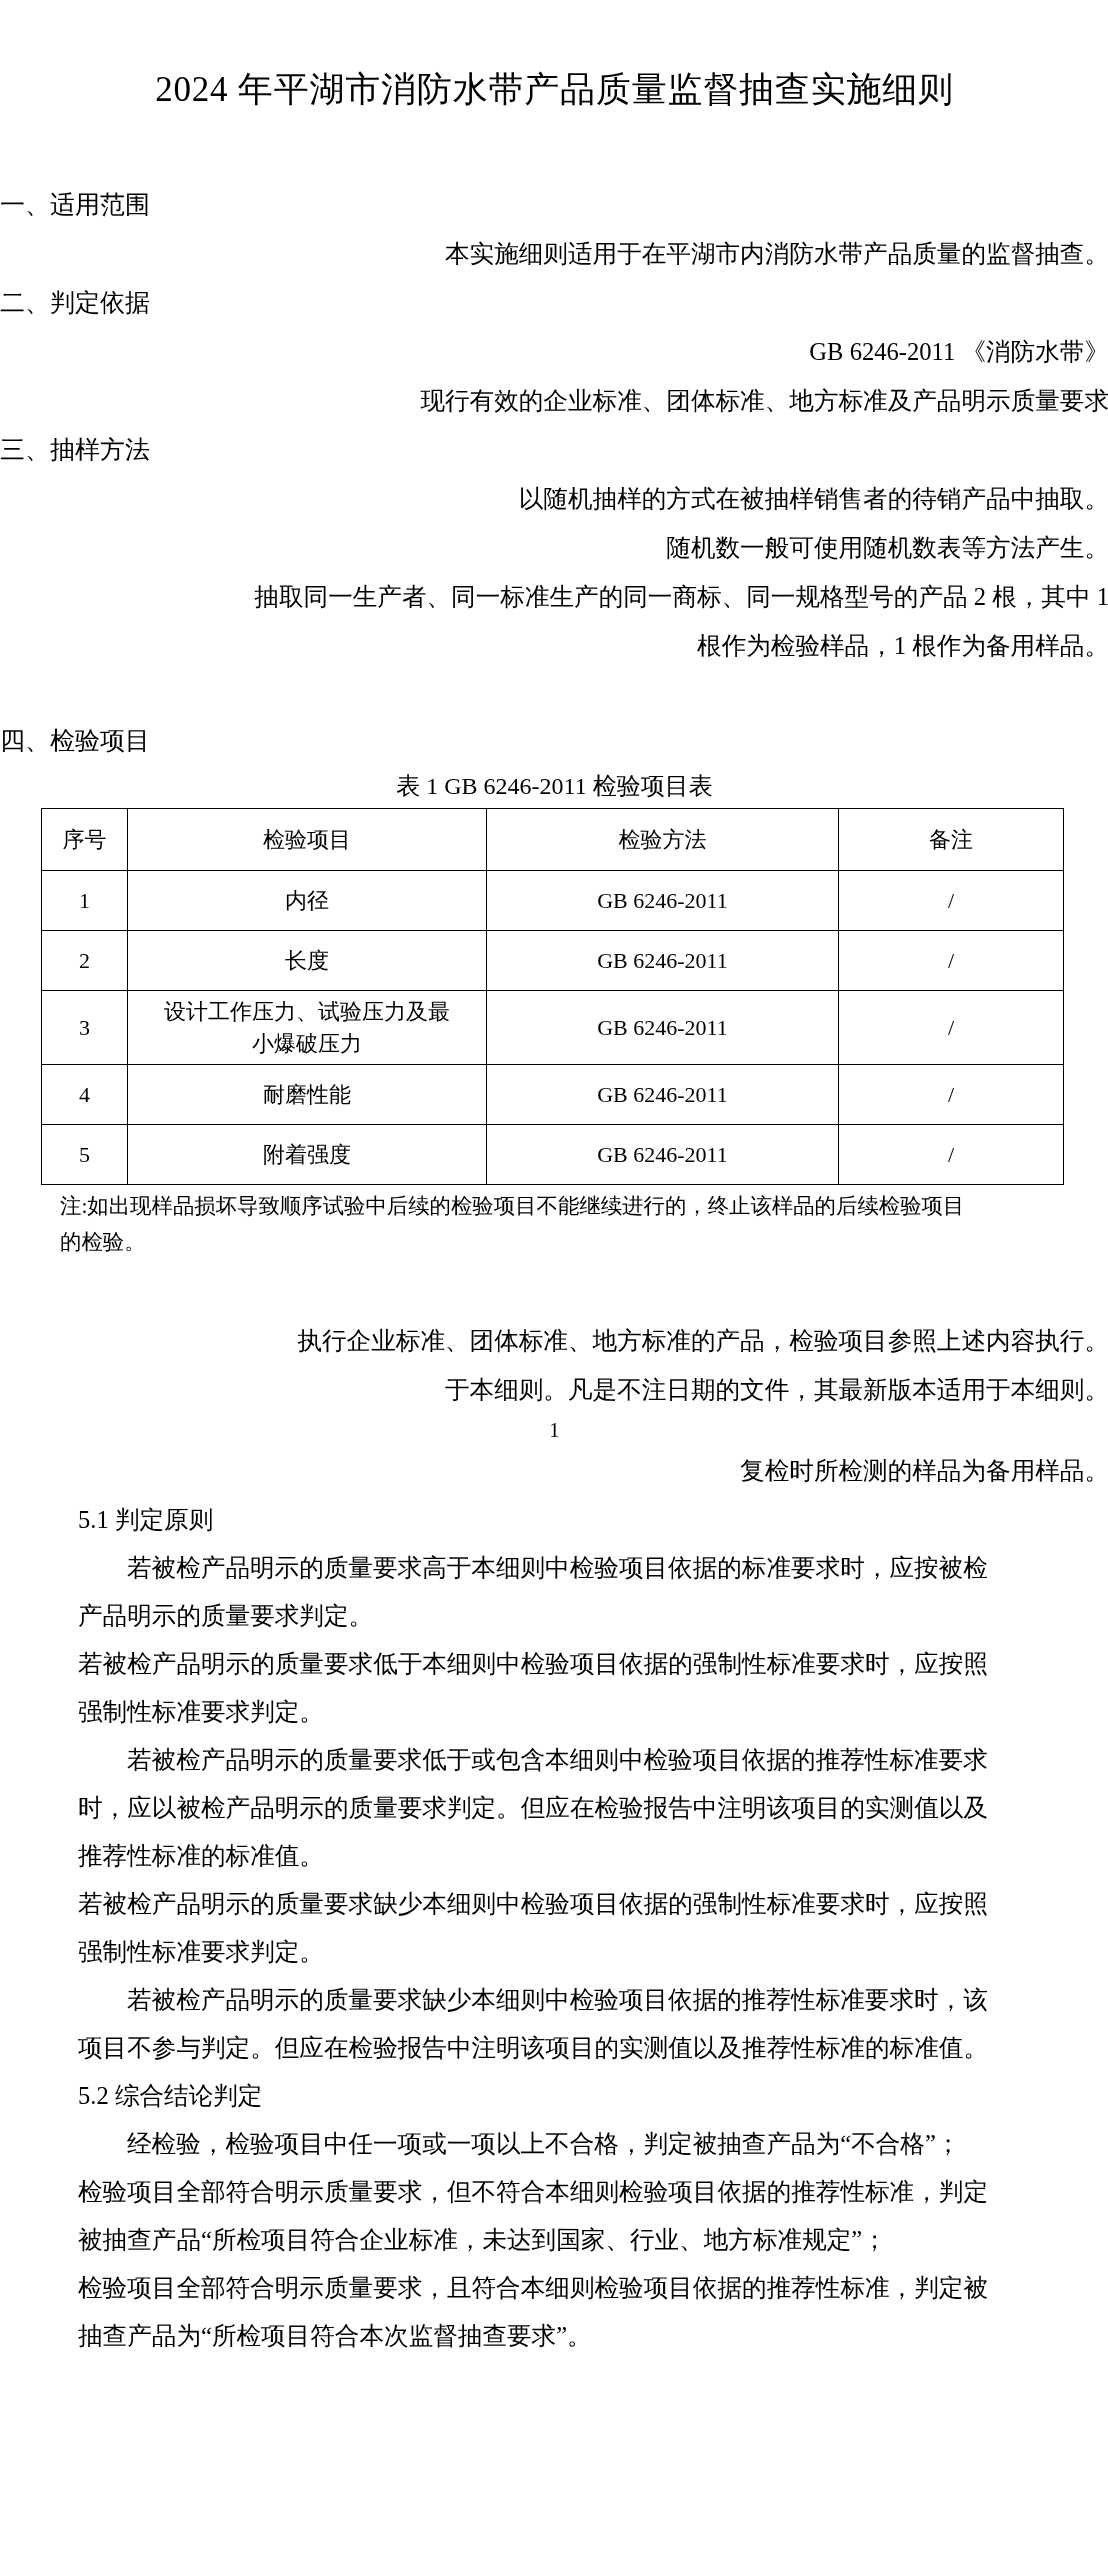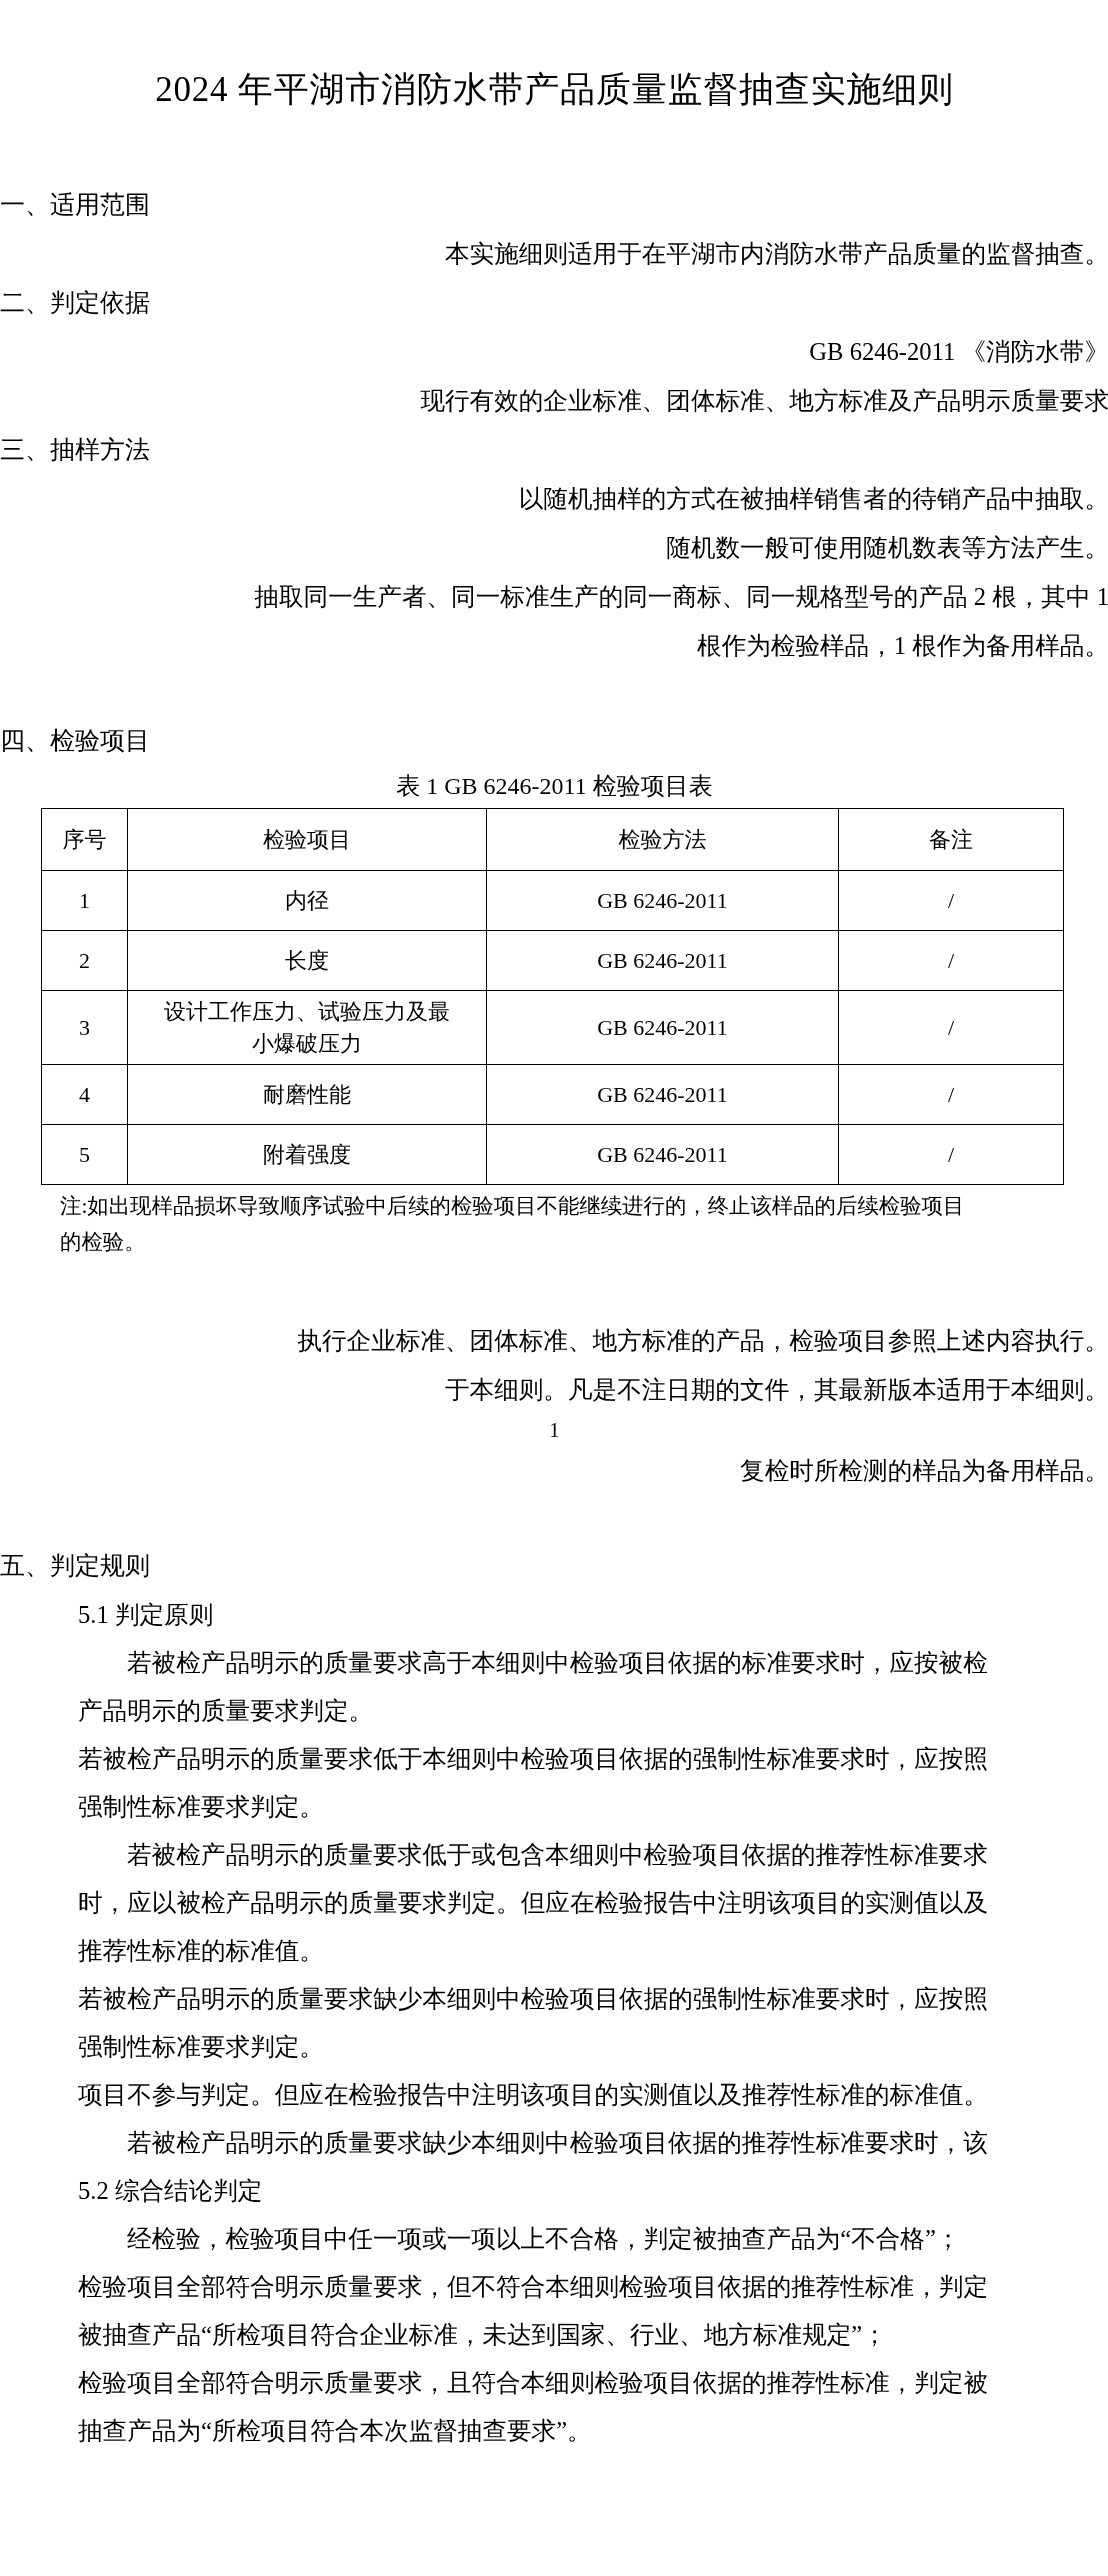--- a/index.html
+++ b/index.html
@@ -177,34 +177,33 @@
   <div class="note note-first">注:如出现样品损坏导致顺序试验中后续的检验项目不能继续进行的，终止该样品的后续检验项目</div>
   <div class="note">的检验。</div>
 
   <div class="line indent para-gap">执行企业标准、团体标准、地方标准的产品，检验项目参照上述内容执行。</div>
   <div class="line">于本细则。凡是不注日期的文件，其最新版本适用于本细则。</div>
 
   <div class="pagenum">1</div>
 
   <div class="line indent">复检时所检测的样品为备用样品。</div>
 
-  <div class="heading gap58">五、判定规则</div>
   <div class="subheading">5.1 判定原则</div>
 
   <div class="l5 indent">若被检产品明示的质量要求高于本细则中检验项目依据的标准要求时，应按被检</div>
   <div class="l5">产品明示的质量要求判定。</div>
   <div class="l5">若被检产品明示的质量要求低于本细则中检验项目依据的强制性标准要求时，应按照</div>
   <div class="l5">强制性标准要求判定。</div>
   <div class="l5 indent">若被检产品明示的质量要求低于或包含本细则中检验项目依据的推荐性标准要求</div>
   <div class="l5">时，应以被检产品明示的质量要求判定。但应在检验报告中注明该项目的实测值以及</div>
   <div class="l5">推荐性标准的标准值。</div>
   <div class="l5">若被检产品明示的质量要求缺少本细则中检验项目依据的强制性标准要求时，应按照</div>
   <div class="l5">强制性标准要求判定。</div>
+  <div class="l5 indent">若被检产品明示的质量要求缺少本细则中检验项目依据的推荐性标准要求时，该</div>
   <div class="l5">项目不参与判定。但应在检验报告中注明该项目的实测值以及推荐性标准的标准值。</div>
-  <div class="l5 indent">若被检产品明示的质量要求缺少本细则中检验项目依据的推荐性标准要求时，该</div>
 
   <div class="l5">5.2 综合结论判定</div>
 
   <div class="l5 indent">经检验，检验项目中任一项或一项以上不合格，判定被抽查产品为“不合格”；</div>
   <div class="l5">检验项目全部符合明示质量要求，但不符合本细则检验项目依据的推荐性标准，判定</div>
   <div class="l5">被抽查产品“所检项目符合企业标准，未达到国家、行业、地方标准规定”；</div>
   <div class="l5">检验项目全部符合明示质量要求，且符合本细则检验项目依据的推荐性标准，判定被</div>
   <div class="l5">抽查产品为“所检项目符合本次监督抽查要求”。</div>
 
 </div>

